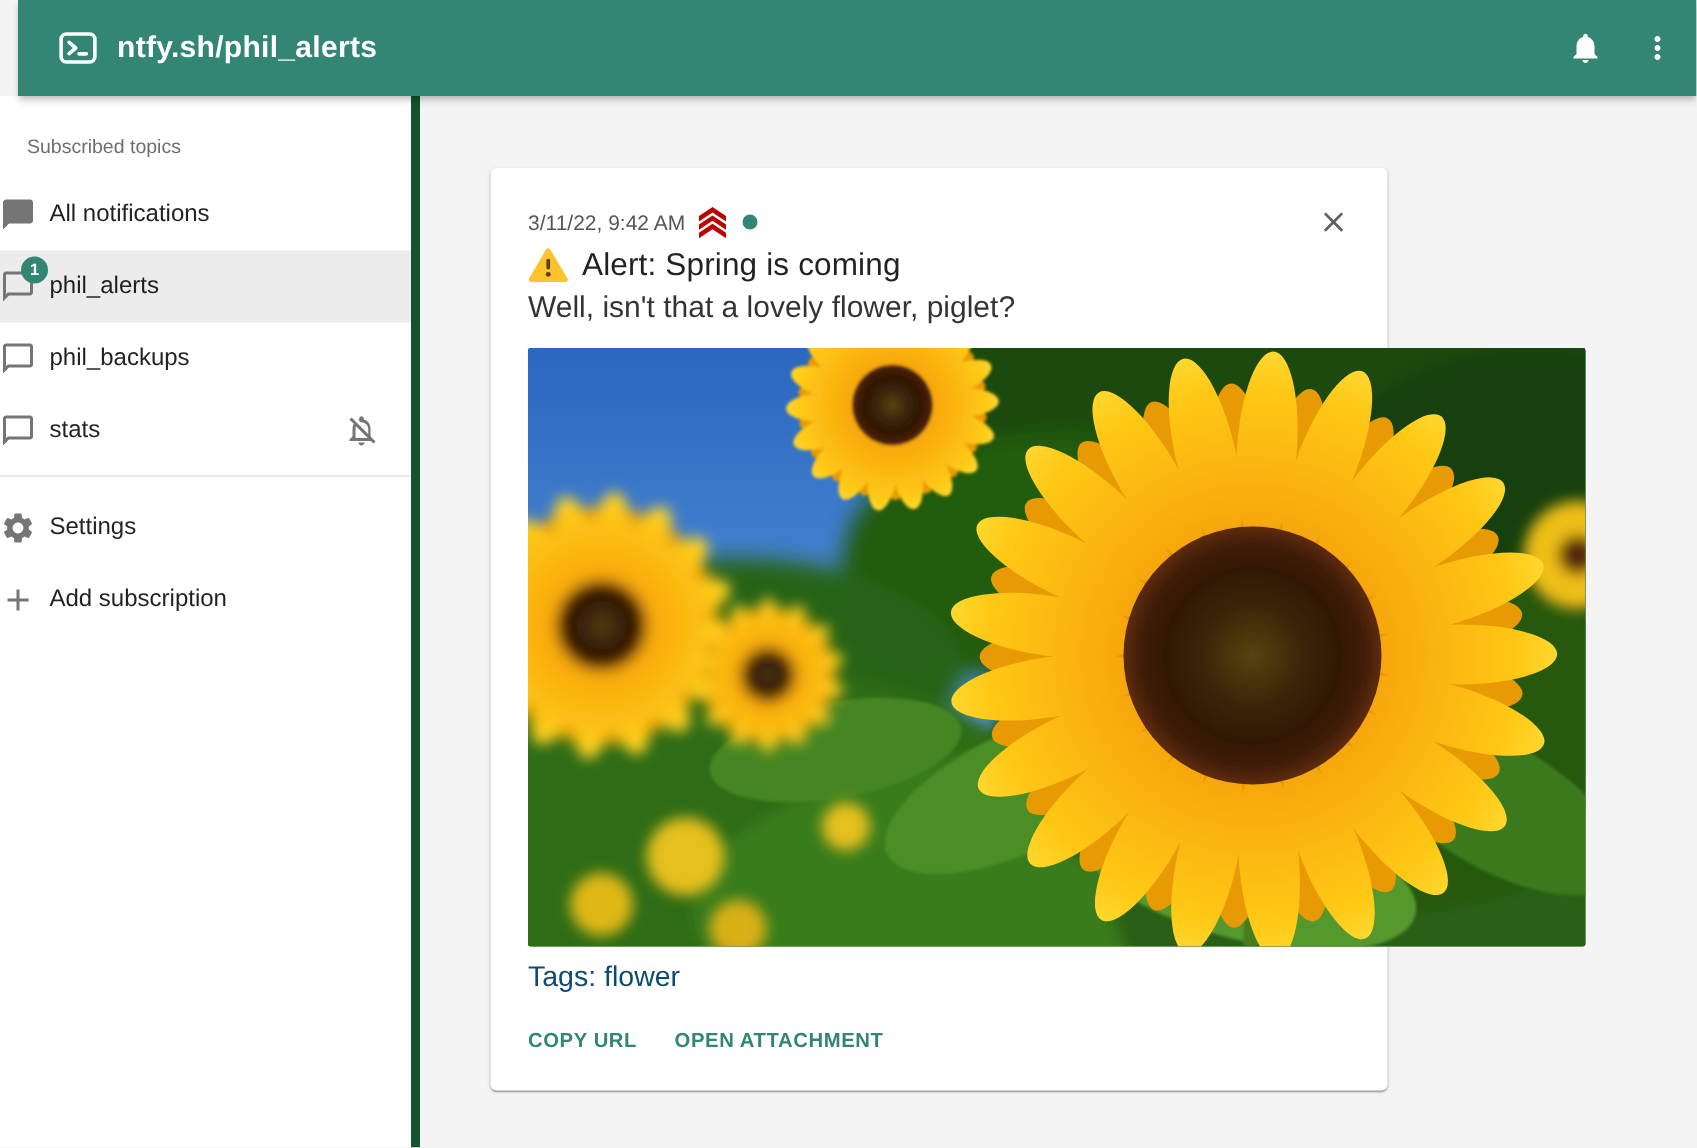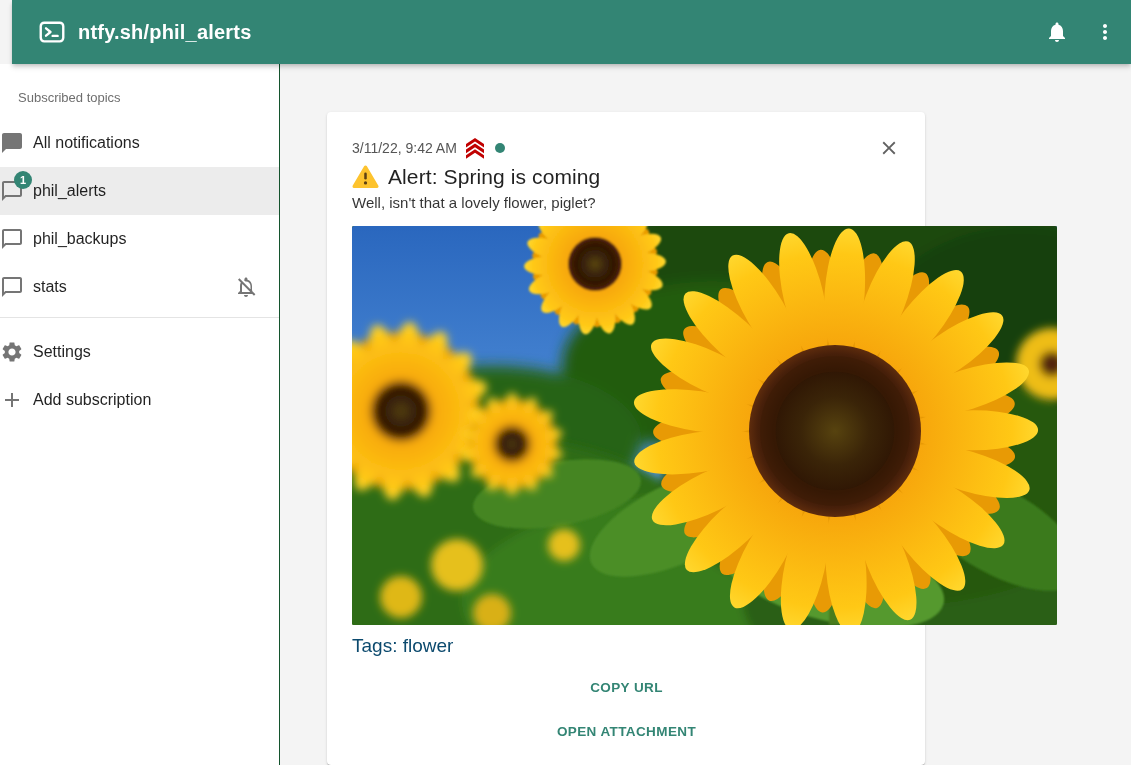--- a/index.html
+++ b/index.html
@@ -20,21 +20,21 @@
   .appbar h1 { font-size:20px; font-weight:700; letter-spacing:.2px; margin:0 0 0 13px; flex:1; }
   .icon-btn {
     width:48px; height:48px; border:none; background:none; padding:0;
     display:flex; align-items:center; justify-content:center; cursor:pointer; border-radius:50%;
   }
   .appbar-right { display:flex; margin-right:2px; }
   .appbar svg { fill:#ffffff; }
   
   .sidebar {
     position:absolute; top:64px; left:0; bottom:0; width:280px;
-    background:#fff; border-right:1px solid #14532d; z-index:5;
+    background:#fff; border-right:6px solid #14532d; z-index:5;
   }
   .section-label { margin:26px 0 14px 18px; font-size:13px; color:#6e6e6e; }
   .nav-item {
     height:48px; display:flex; align-items:center; 
     font-size:16px; color:rgba(0,0,0,.87); cursor:pointer;
   }
   .nav-item.selected { background:#ececec; }
   .nicon { width:24px; height:24px; margin-right:9px; position:relative; flex:none; display:flex; }
   .nav-item svg { fill:#757575; }
   .badge {
@@ -55,25 +55,25 @@
     position:absolute; top:16px; right:16px; width:40px; height:40px;
     border:none; background:none; padding:0; display:flex; align-items:center; justify-content:center;
     cursor:pointer; border-radius:50%;
   }
   .close-btn svg { fill:#616161; }
   .date-row { display:flex; align-items:center; font-size:14px; color:#555; height:20px; }
   .prio { margin-left:7px; display:flex; }
   .new-dot { width:10px; height:10px; border-radius:50%; background:#338574; margin-left:9px; }
   .title-row { display:flex; align-items:flex-start; gap:9px; margin-top:7px; }
   .title-row h2 { margin:0; font-size:21px; font-weight:400; color:rgba(0,0,0,.87); letter-spacing:.1px; }
-  .body-text { margin:5px 0 0; font-size:15px; color:rgba(0,0,0,.8); }
+  .body-text { margin:5px 0 0; font-size:20px; color:rgba(0,0,0,.8); }
   .photo { margin-top:15px; width:705px; height:399px; border-radius:2px; overflow:hidden; cursor:pointer; background:#2f6a18; }
   .photo svg { display:block; width:705px; height:399px; }
   .tags { margin-top:10px; font-size:19px; color:#0c4a6e; }
-  .card-actions { margin-top:21px; display:flex; gap:25px;flex-direction:column; }
+  .card-actions { margin-top:21px; display:flex; gap:25px; }
   .text-btn {
     background:none; border:none; padding:2px 0; cursor:pointer;
     font-family:"Liberation Sans", sans-serif; font-size:13.5px; font-weight:700;
     letter-spacing:.4px; color:#338574;
   }
 </style>
 </head>
 <body>
 
 <header class="appbar">

